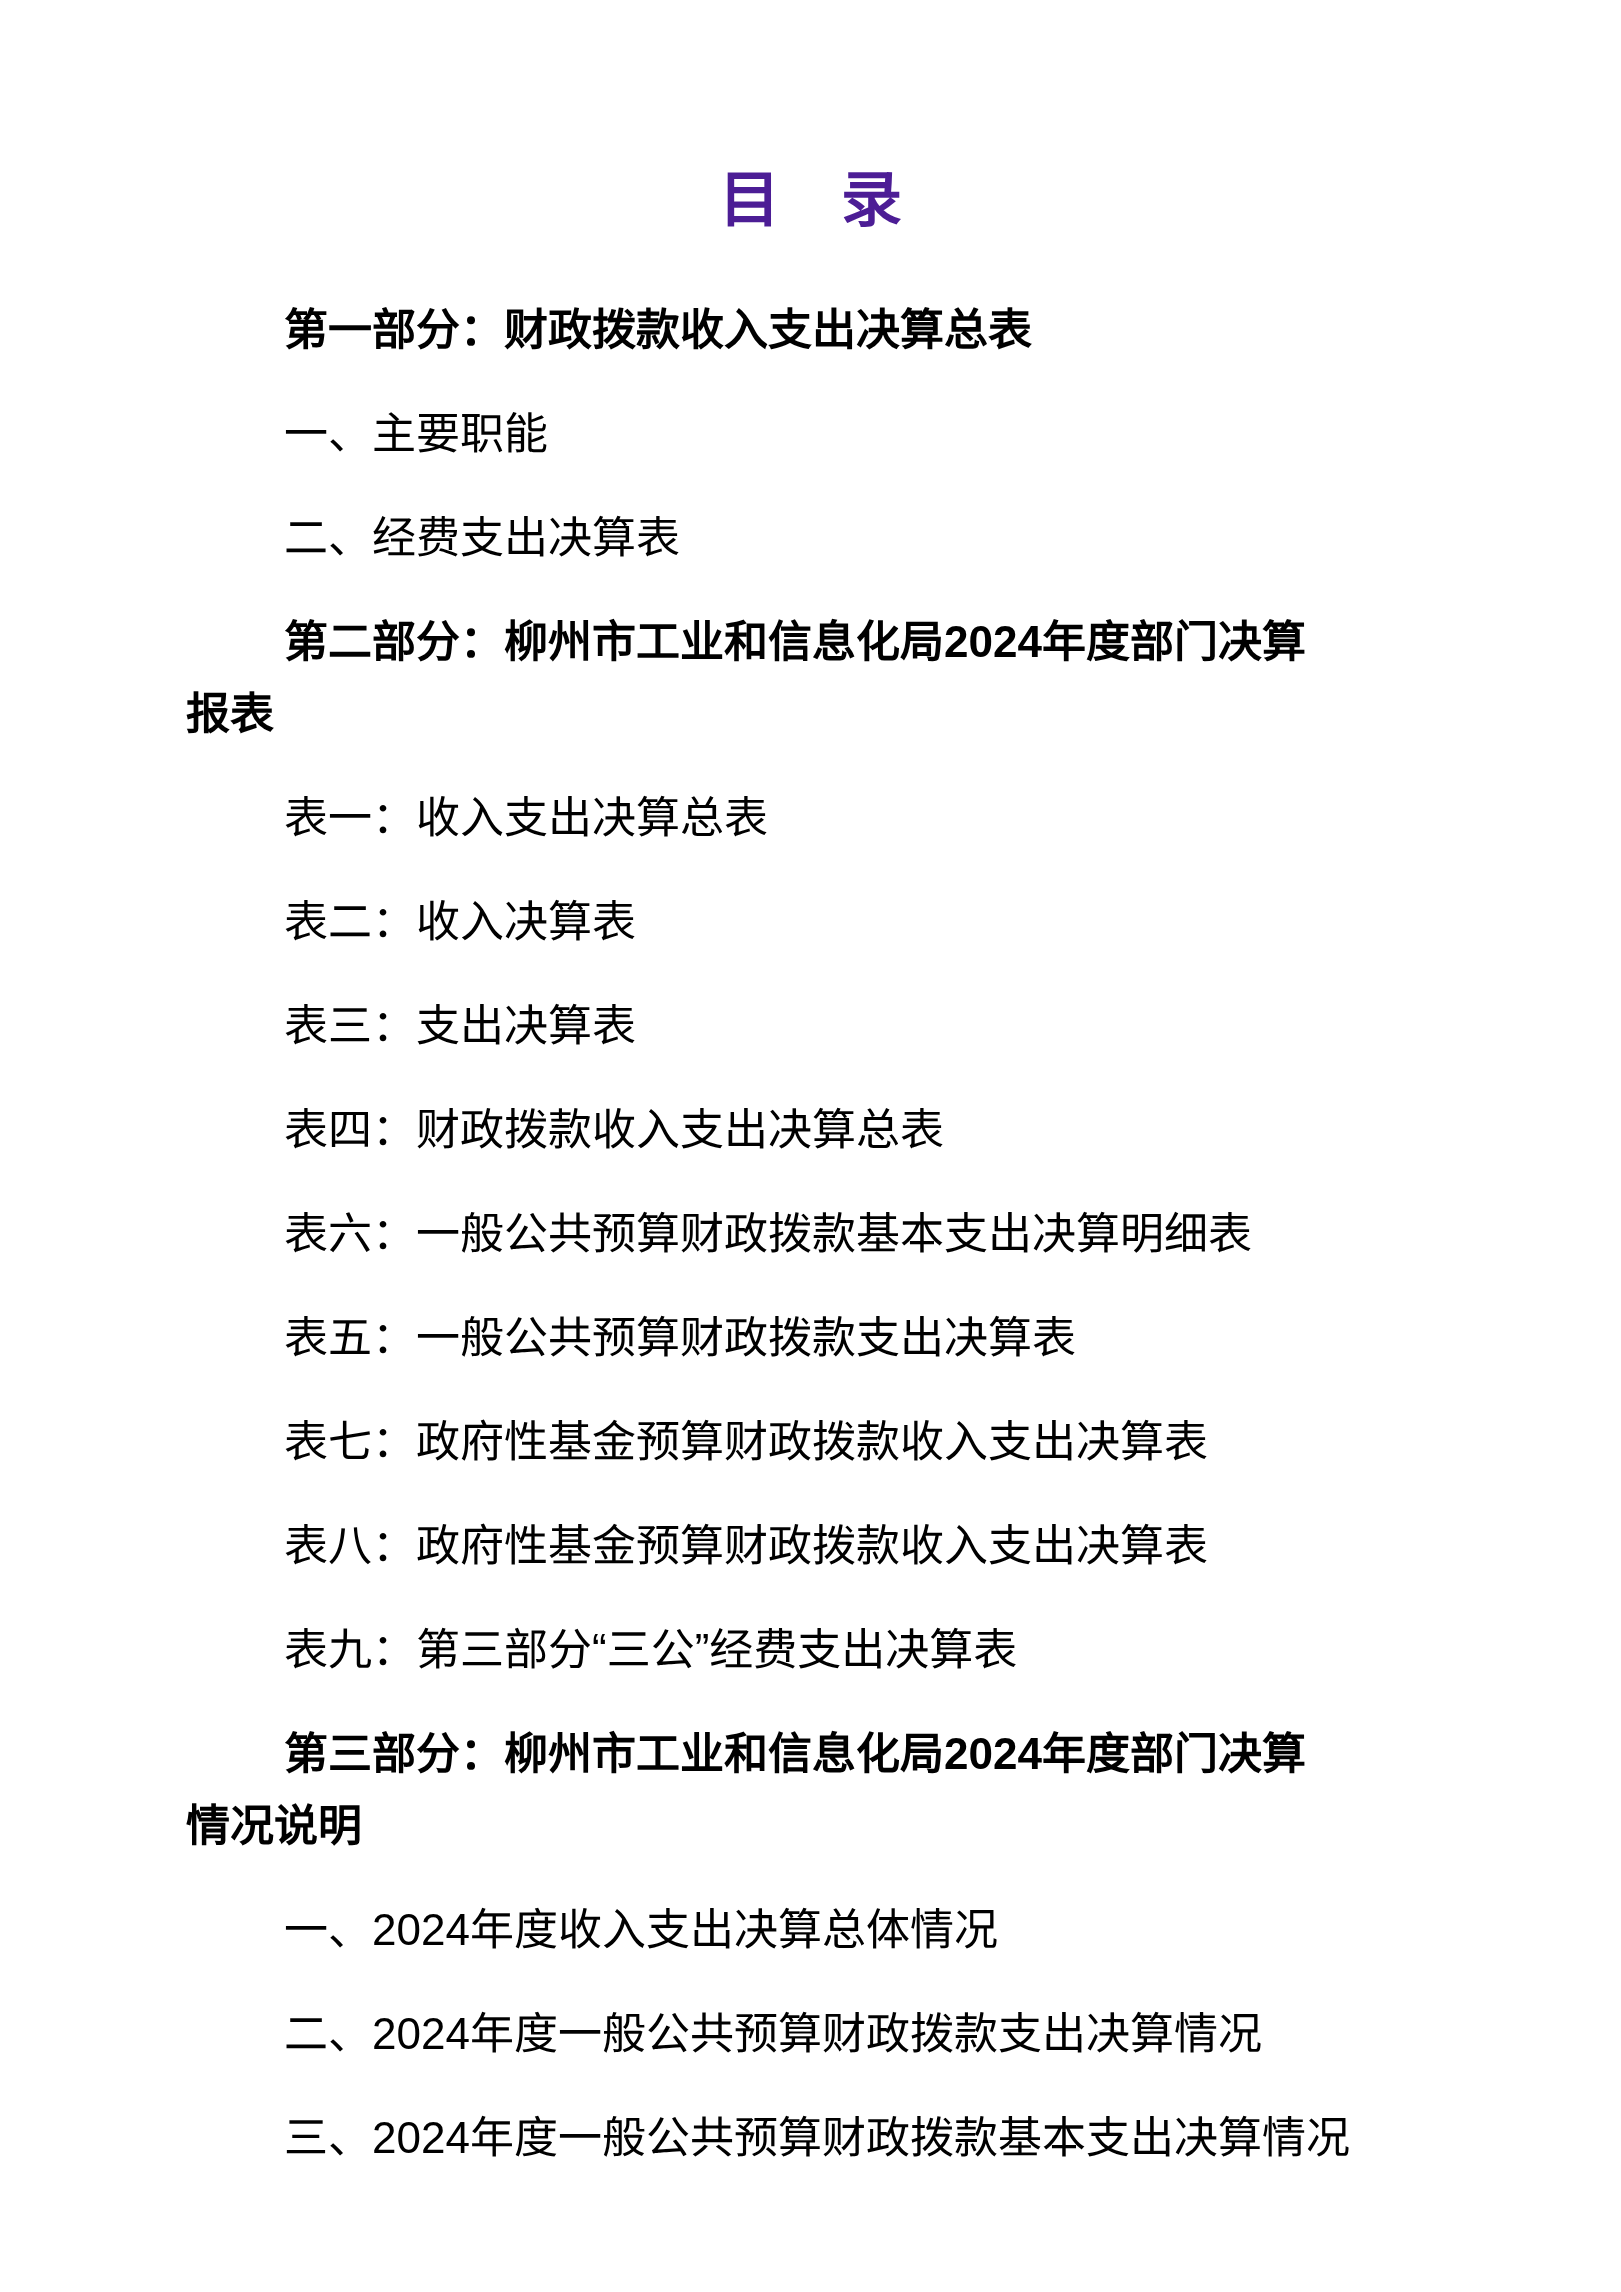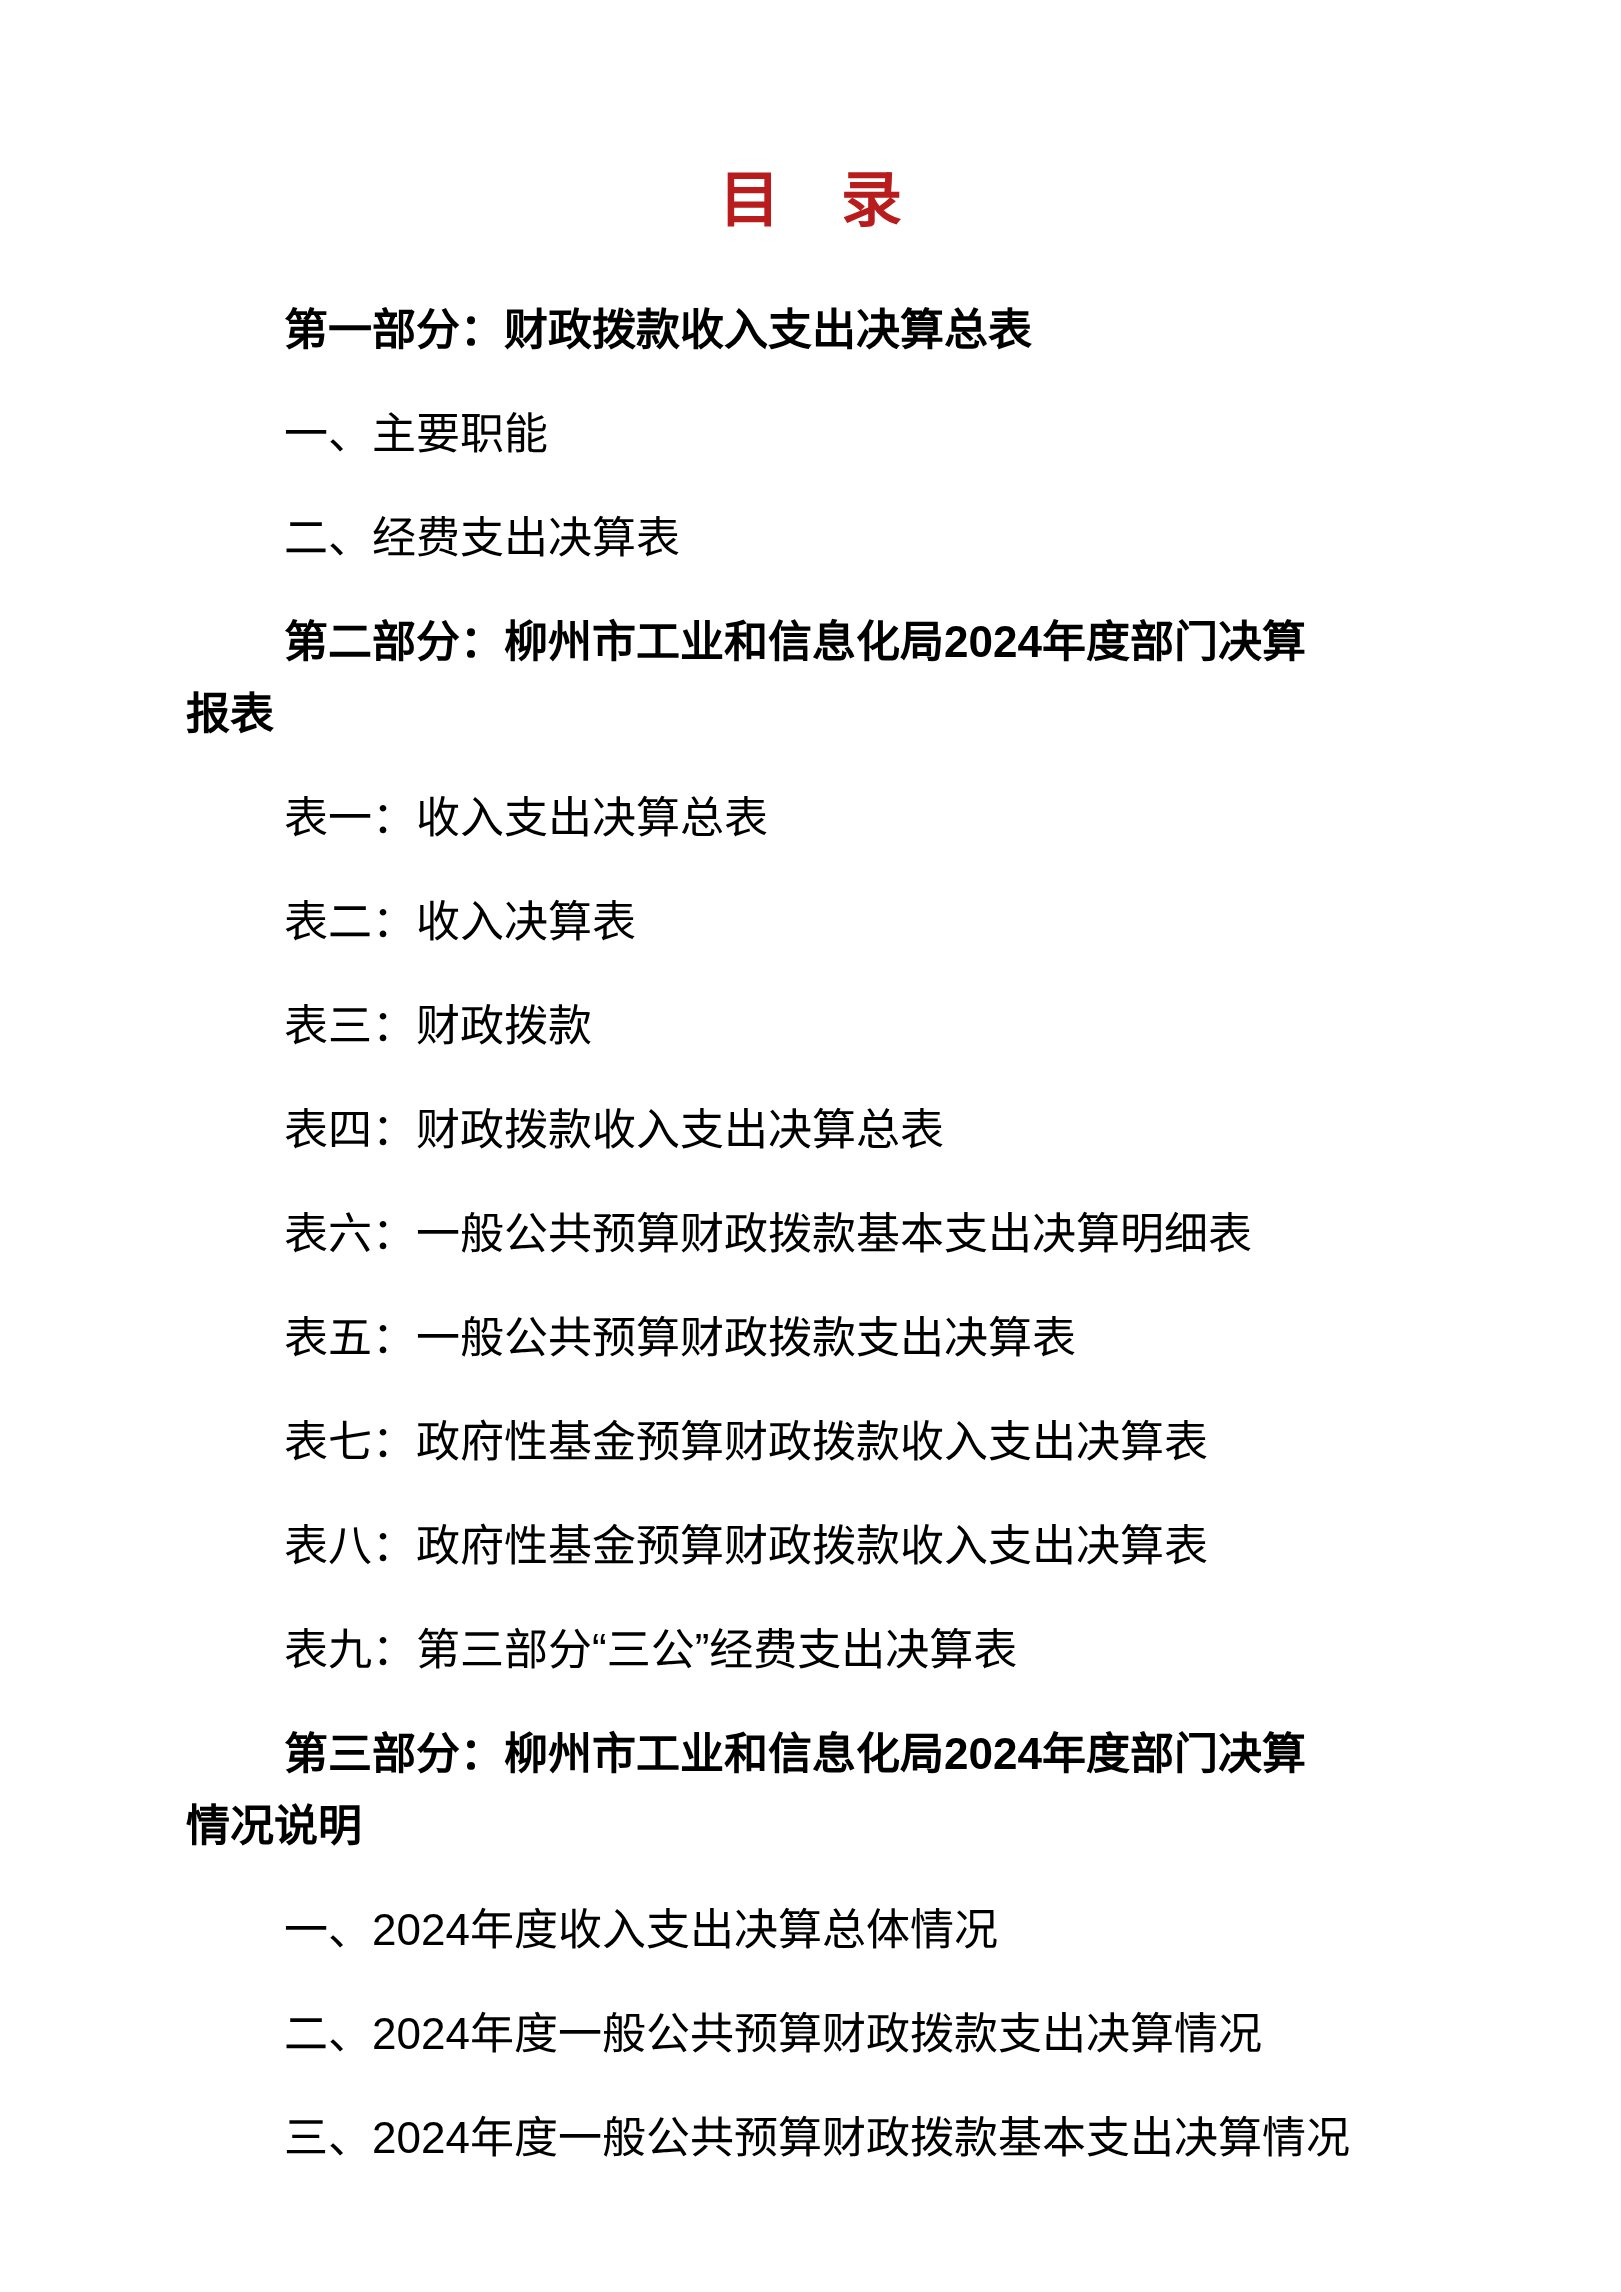--- a/index.html
+++ b/index.html
@@ -18,21 +18,21 @@
     font-family: "Liberation Sans", "DejaVu Sans", sans-serif;
     color: #000000;
     overflow: hidden;
   }
   h1.doc-title {
     margin: 0 0 55px 0;
     font-size: 61px;
     line-height: 78px;
     font-weight: 700;
     text-align: center;
-    color: #b91c1c;
+    color: #4c1d95;
   }
   .toc-list p {
     margin: 0 0 32px 0;
     font-size: 44px;
     line-height: 72px;
     text-indent: 98px;
     white-space: pre-wrap;
     font-weight: 400;
     color: #000000;
   }
@@ -46,21 +46,21 @@
 <div class="page">
   <h1 class="doc-title">目　录</h1>
   <div class="toc-list">
       <p class="part">第一部分：财政拨款收入支出决算总表</p>
       <p class="item">一、主要职能</p>
       <p class="item">二、经费支出决算表</p>
       <p class="part">第二部分：柳州市工业和信息化局2024年度部门决算
 报表</p>
       <p class="item">表一：收入支出决算总表</p>
       <p class="item">表二：收入决算表</p>
-      <p class="item">表三：财政拨款</p>
+      <p class="item">表三：支出决算表</p>
       <p class="item">表四：财政拨款收入支出决算总表</p>
       <p class="item">表六：一般公共预算财政拨款基本支出决算明细表</p>
       <p class="item">表五：一般公共预算财政拨款支出决算表</p>
       <p class="item">表七：政府性基金预算财政拨款收入支出决算表</p>
       <p class="item">表八：政府性基金预算财政拨款收入支出决算表</p>
       <p class="item">表九：第三部分“三公”经费支出决算表</p>
       <p class="part">第三部分：柳州市工业和信息化局2024年度部门决算
 情况说明</p>
       <p class="item">一、2024年度收入支出决算总体情况</p>
       <p class="item">二、2024年度一般公共预算财政拨款支出决算情况</p>

